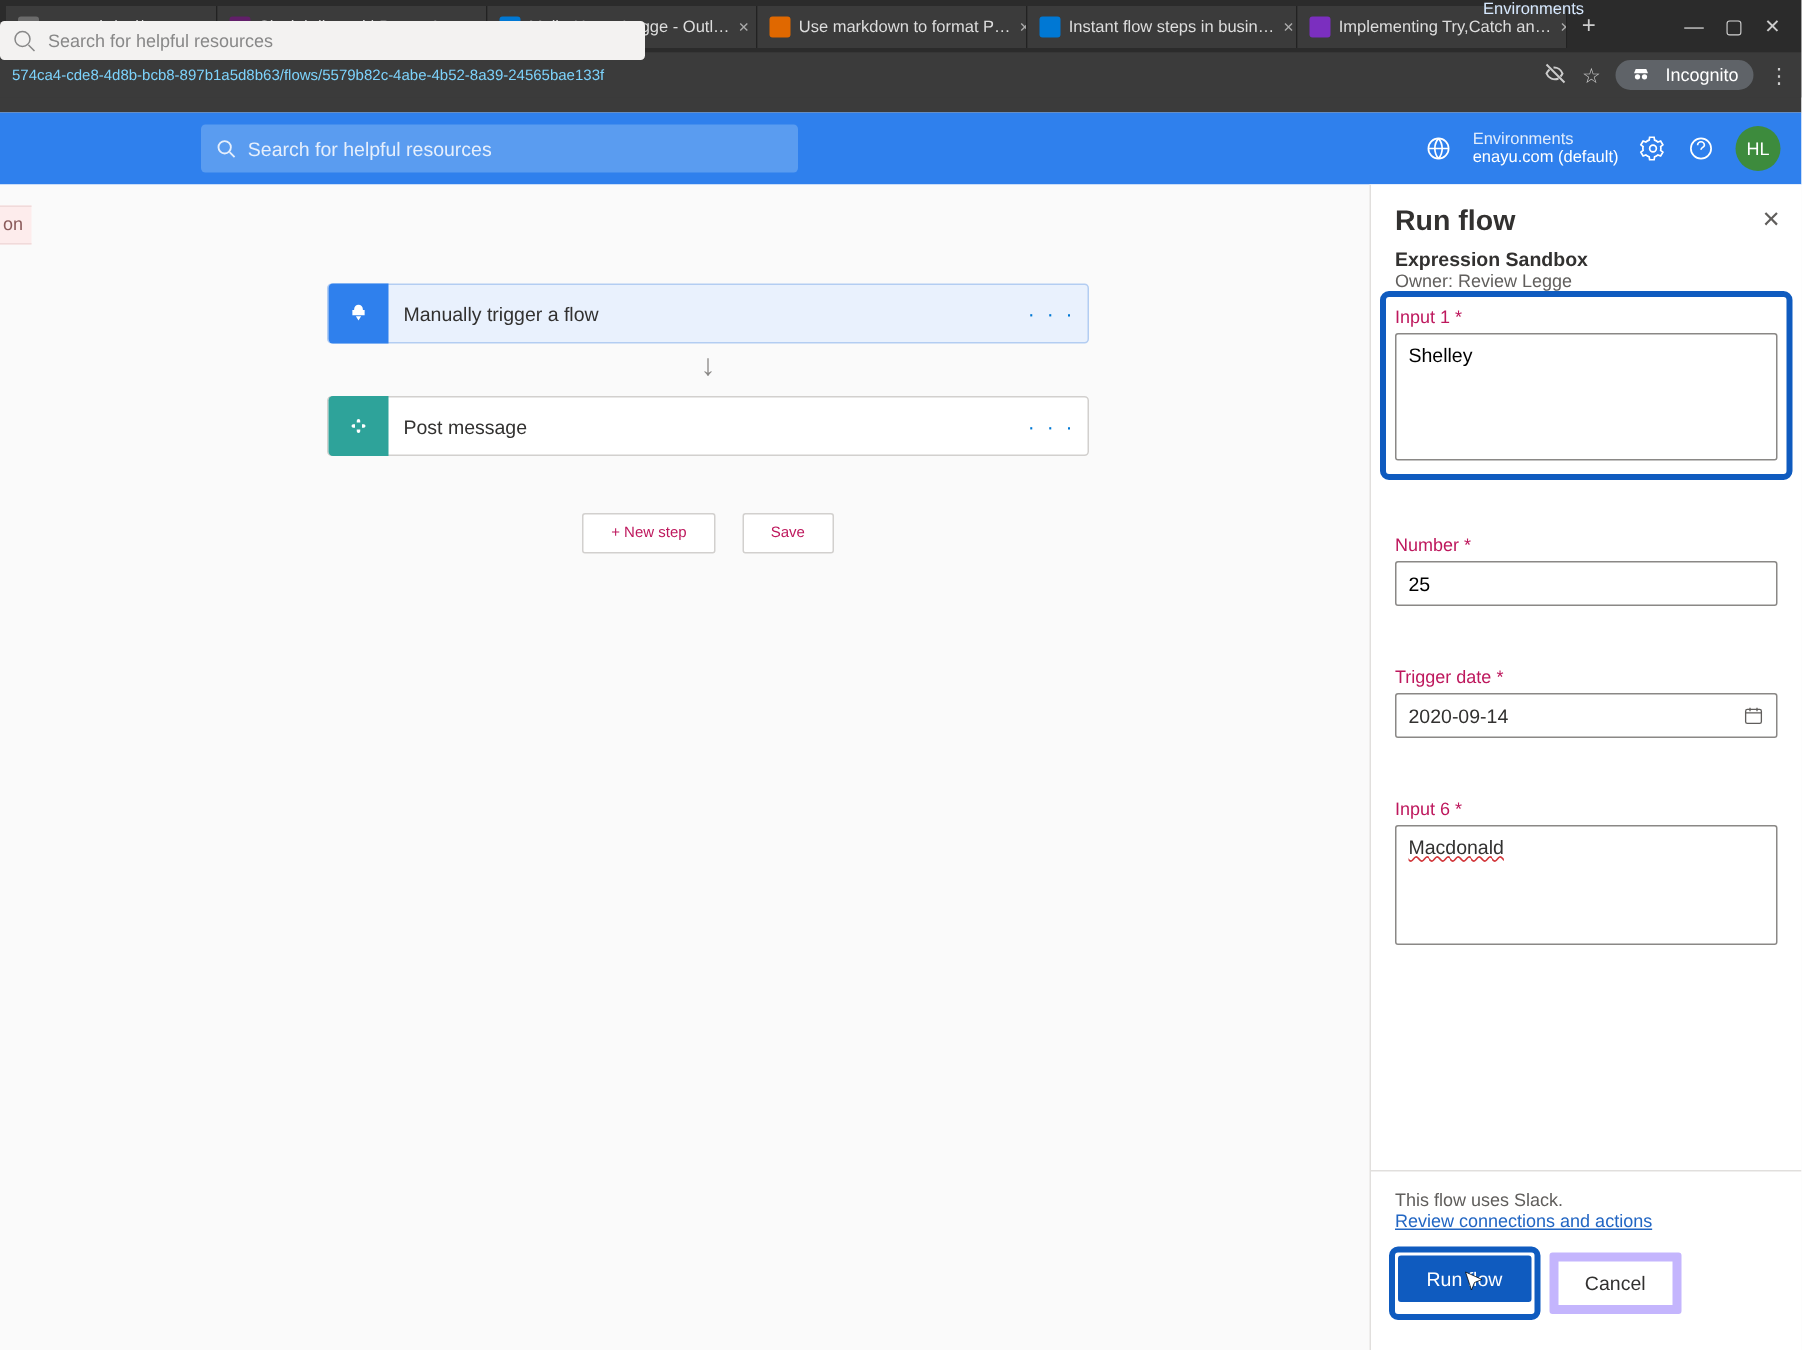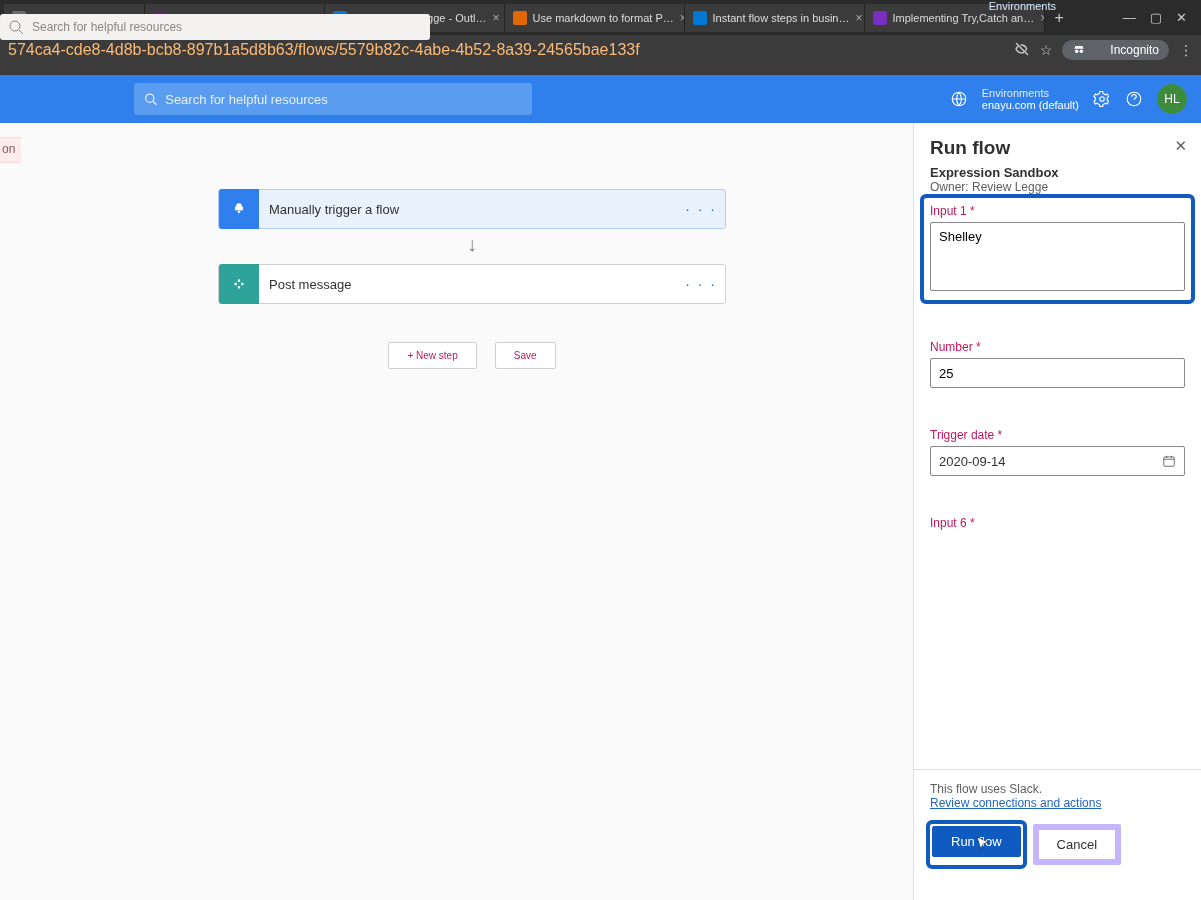--- a/index.html
+++ b/index.html
@@ -9,23 +9,23 @@
     .browser-chrome { background: #3b3b3b; height: 75px; }
     .tab-bar { display: flex; align-items: center; background: #2b2b2b; height: 35px; padding: 0 4px; }
     .top-env { position: absolute; right: 145px; top: 0px; color: #d7e9ff; font-size: 11px; }
     .tab { display: flex; align-items: center; gap: 6px; background: #3b3b3b; color: #ddd; height: 28px; padding: 0 8px; font-size: 11px; border-right: 1px solid #222; max-width: 180px; overflow: hidden; white-space: nowrap; }
     .tab .favicon { width: 14px; height: 14px; border-radius: 2px; display: inline-block; flex-shrink: 0; }
     .tab .close { color: #aaa; font-size: 12px; margin-left: auto; cursor: pointer; }
     .tab-add { color: #ccc; padding: 0 10px; cursor: pointer; font-size: 16px; }
     .window-controls { margin-left: auto; display:flex; gap:14px; color:#ccc; padding:0 10px; align-items:center; }
 
     .address-area { display: flex; align-items: center; height: 30px; background: #3b3b3b; padding: 0 8px; gap:12px; }
-    .url { color: #fdba74; font-size: 16px; white-space: nowrap; overflow: hidden; }
+    .url { color: #7dd3fc; font-size: 10px; white-space: nowrap; overflow: hidden; }
     .addr-icons { margin-left: auto; display: flex; gap: 10px; align-items:center; color:#ccc; font-size: 14px; }
-    .incognito-pill { display:flex; align-items:center; gap:24px; background:#5f6368; color:#fff; border-radius:14px; padding:3px 10px; font-size:12px; }
+    .incognito-pill { display:flex; align-items:center; gap:9px; background:#5f6368; color:#fff; border-radius:14px; padding:3px 10px; font-size:12px; }
 
     
     .ghost-top-search { position:absolute; top:14px; left:0; width:430px; height:26px; background:#f3f2f1; border-radius:3px; display:flex; align-items:center; padding:0 8px; color:#888; font-size:12px; gap:8px; z-index:5; }
 
     
     .app-header { background:#2f80ed; height:48px; display:flex; align-items:center; padding:0 14px; gap:16px; }
     .search-box { margin-left:120px; width:398px; height:32px; background:#5a9cf0; border-radius:3px; display:flex; align-items:center; padding:0 10px; gap:8px; }
     .search-box input { background:transparent; border:none; outline:none; color:#eef3fa; font-size:13px; width:100%; }
     .search-box input::placeholder{ color:#e6effc; }
     .hdr-right { margin-left:auto; display:flex; align-items:center; gap:14px; color:#fff; }
@@ -55,25 +55,25 @@
     .panel-body { padding:14px 16px 8px 16px; flex:1; overflow:auto; }
     .panel h2 { font-size:19px; font-weight:600; margin-bottom:6px; }
     .panel .sub { font-size:13px; font-weight:600; }
     .panel .owner { font-size:12px; color:#605e5c; margin-bottom:10px; }
     .close-x { position:absolute; right:14px; top:14px; color:#605e5c; font-size:15px; cursor:pointer; }
 
     .field { margin-bottom:14px;margin-top:40px; }
     .field-label { font-size:12px; color:#be185d; margin-bottom:4px; }
     .hl { outline:4px solid #0f5bbf; border-radius:2px; padding:6px; margin:-6px; margin-bottom:8px;}
     textarea, .text-input { width:100%; border:1px solid #8a8886; border-radius:2px; padding:6px 8px; font-size:13px; font-family:inherit; resize:none; }
-    textarea { height:69px; }
+    textarea { height:85px; }
     .text-input { height:30px; display:flex; align-items:center; justify-content:space-between; }
     .spellerr { text-decoration: underline wavy #d13438; text-decoration-thickness:1px; }
 
-    .panel-footer { border-top:1px solid #e1dfdd; padding:12px 16px 35px; font-size:12px; color:#605e5c; }
+    .panel-footer { border-top:1px solid #e1dfdd; padding:12px 16px 24px; font-size:12px; color:#605e5c; }
     .panel-footer a { color:#2266c3; text-decoration:underline; cursor:pointer; }
     .btn-row { display:flex; gap:10px; margin-top:14px; }
     .btn-primary { background:#0f5bbf; color:#fff; border:1px solid #0f5bbf; padding:7px 18px; font-size:13px; border-radius:2px; cursor:pointer; position:relative; }
     .btn-primary-wrap { outline:4px solid #0f5bbf; border-radius:2px; display:inline-block; padding:2px; }
     .btn-secondary { background:#fff; border:6px solid #c4b5fd; color:#323130; padding:7px 18px; font-size:13px; border-radius:2px; cursor:pointer; }
     .cursor-ptr { position:absolute; width:16px; height:16px; }
 
     .small-svg { width:14px; height:14px; fill:#fff; }
     .icon-circle { width:16px; height:16px; }
   </style>
@@ -233,20 +233,23 @@
           <span>2020-09-14</span>
           <svg width="14" height="14" viewBox="0 0 24 24" fill="none" stroke="#605e5c" stroke-width="1.5">
               <rect x="3" y="5" width="18" height="16" rx="2"></rect>
               <path d="M3 9h18M8 3v4M16 3v4"></path>
             </svg>
         </div>
       </div>
 
       <div class="field">
         <div class="field-label">Input 6 *</div>
+        <div class="text-input" style="height:80px; align-items:flex-start; padding-top:6px">
+            <span class="spellerr">Macdonald</span>
+          </div>
       </div>
     </div>
 
     <div class="panel-footer">
       <div>This flow uses Slack.</div>
       <a>Review connections and actions</a>
       <div class="btn-row">
         <span class="btn-primary-wrap">
           <button class="btn-primary">
             <span>Run flow</span>

